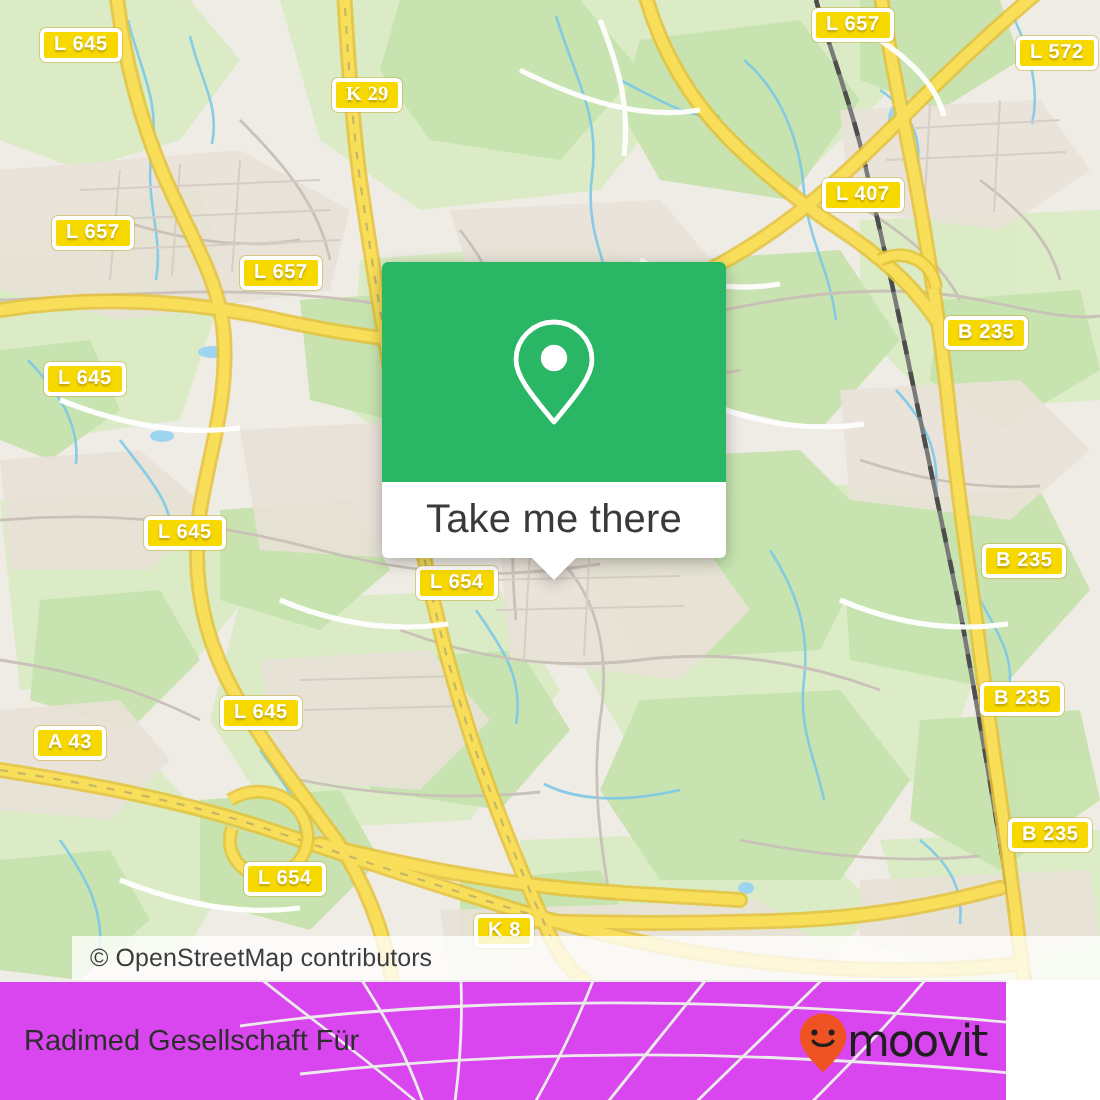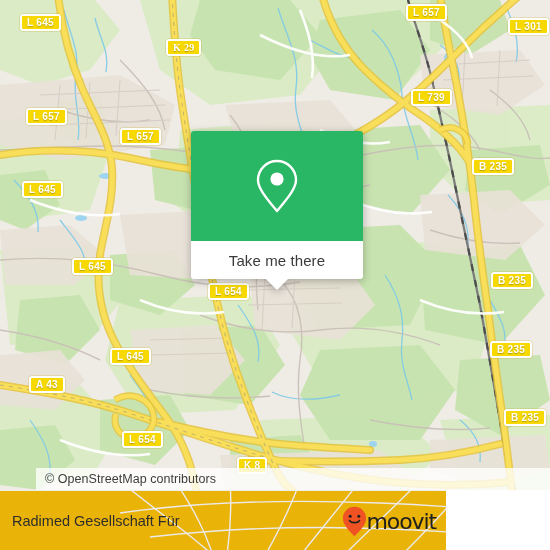--- a/index.html
+++ b/index.html
@@ -86,21 +86,21 @@
     height: 38px;
     background: #ffffff;
     border-radius: 0 0 3px 3px;
     display: flex;
     align-items: center;
     justify-content: center;
     position: relative;
   }
   #popup-label {
     font-family: "Liberation Sans", sans-serif;
-    font-size: 15px;
+    font-size: 20px;
     color: #3a3a3a;
     letter-spacing: 0.1px;
   }
   #popup-tail {
     position: absolute;
     left: 50%;
     bottom: -11px;
     margin-left: -11px;
     width: 0;
     height: 0;
@@ -127,23 +127,23 @@
     color: #3c3c3c;
     padding-left: 9px;
     letter-spacing: 0.05px;
   }
 
   
   #footer {
     position: absolute;
     left: 0;
     top: 490px;
-    width: 446px;
+    width: 503px;
     height: 60px;
-    background: #eab308;
+    background: #d946ef;
     overflow: hidden;
     display: flex;
     align-items: center;
     border-top: 1px solid #ededed;
   }
   #footer-watermark {
     position: absolute;
     left: 0;
     top: 0;
     width: 550px;
@@ -365,31 +365,31 @@
           <path d="M60,440 C90,452 120,458 150,454"></path>
           <path d="M320,130 C342,142 366,146 390,142"></path>
         </g>
       </g>
     </svg>
 
     <div id="shields">
         <div class="shield" style="left: 20px; top: 14px;">L 645</div>
         <div class="shield" style="left: 166px; top: 39px; font-family: Liberation Serif, serif;">K 29</div>
         <div class="shield" style="left: 406px; top: 4px;">L 657</div>
-        <div class="shield" style="left: 508px; top: 18px;">L 301</div>
+        <div class="shield" style="left: 508px; top: 18px;">L 572</div>
         <div class="shield" style="left: 26px; top: 108px;">L 657</div>
         <div class="shield" style="left: 120px; top: 128px;">L 657</div>
-        <div class="shield" style="left: 411px; top: 89px;">L 739</div>
+        <div class="shield" style="left: 411px; top: 89px;">L 407</div>
         <div class="shield" style="left: 22px; top: 181px;">L 645</div>
         <div class="shield" style="left: 472px; top: 158px;">B 235</div>
         <div class="shield" style="left: 72px; top: 258px;">L 645</div>
         <div class="shield" style="left: 208px; top: 283px;">L 654</div>
         <div class="shield" style="left: 491px; top: 272px;">B 235</div>
         <div class="shield" style="left: 110px; top: 348px;">L 645</div>
-        <div class="shield" style="left: 17px; top: 376px; margin-left: 12px;">A 43</div>
+        <div class="shield" style="left: 17px; top: 363px;">A 43</div>
         <div class="shield" style="left: 490px; top: 341px;">B 235</div>
         <div class="shield" style="left: 122px; top: 431px;">L 654</div>
         <div class="shield" style="left: 504px; top: 409px;">B 235</div>
         <div class="shield" style="left: 237px; top: 457px;">K 8</div>
       </div>
 
     <div id="popup">
       <div id="popup-top">
         <svg id="popup-pin" viewBox="0 0 46 56">
           <path d="M23 3 C12.5 3 4 11.5 4 22 C4 31 14 42 23 53 C32 42 42 31 42 22 C42 11.5 33.5 3 23 3 Z" fill="none" stroke="#ffffff" stroke-width="2.4" stroke-linejoin="round"></path>

